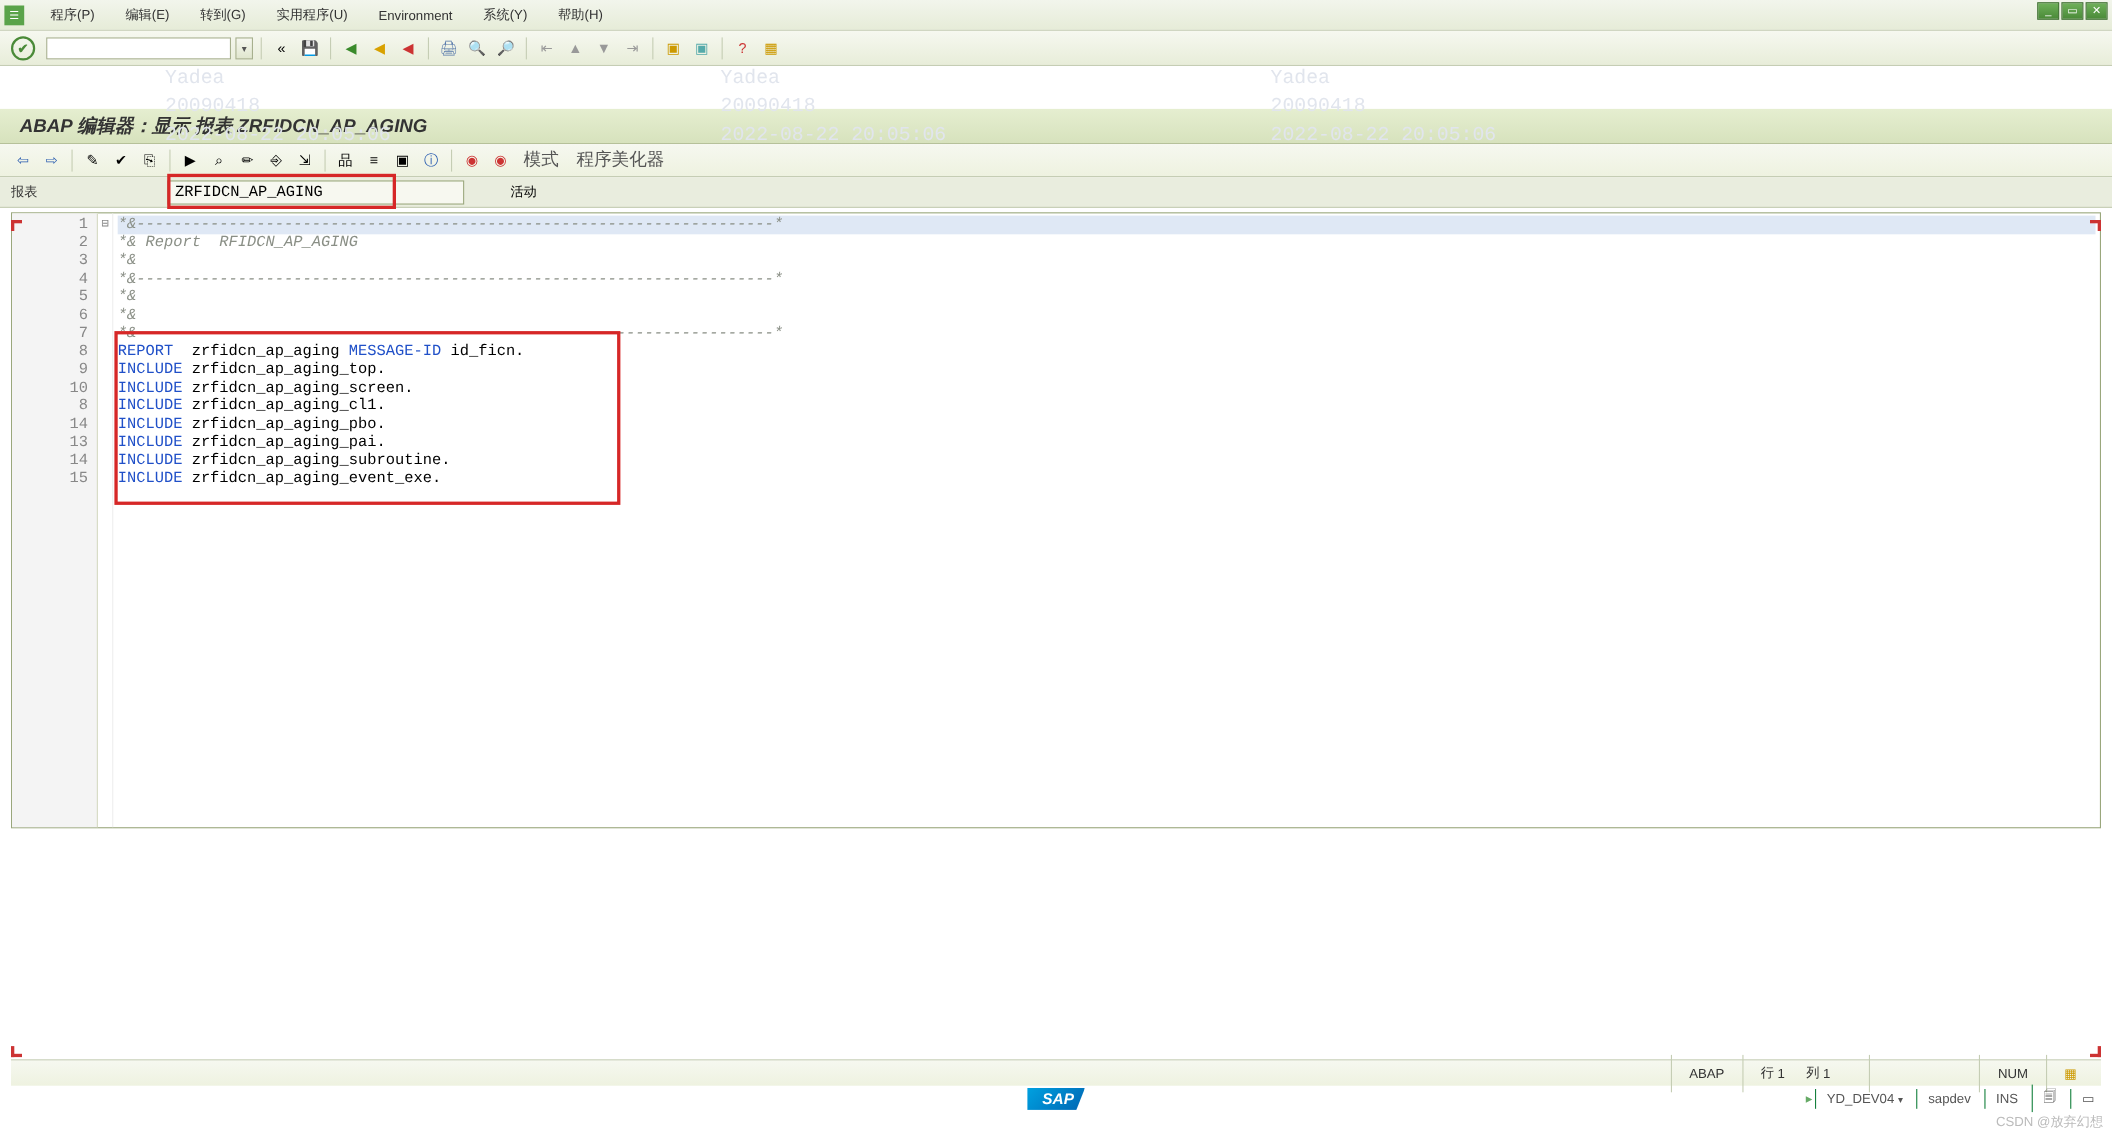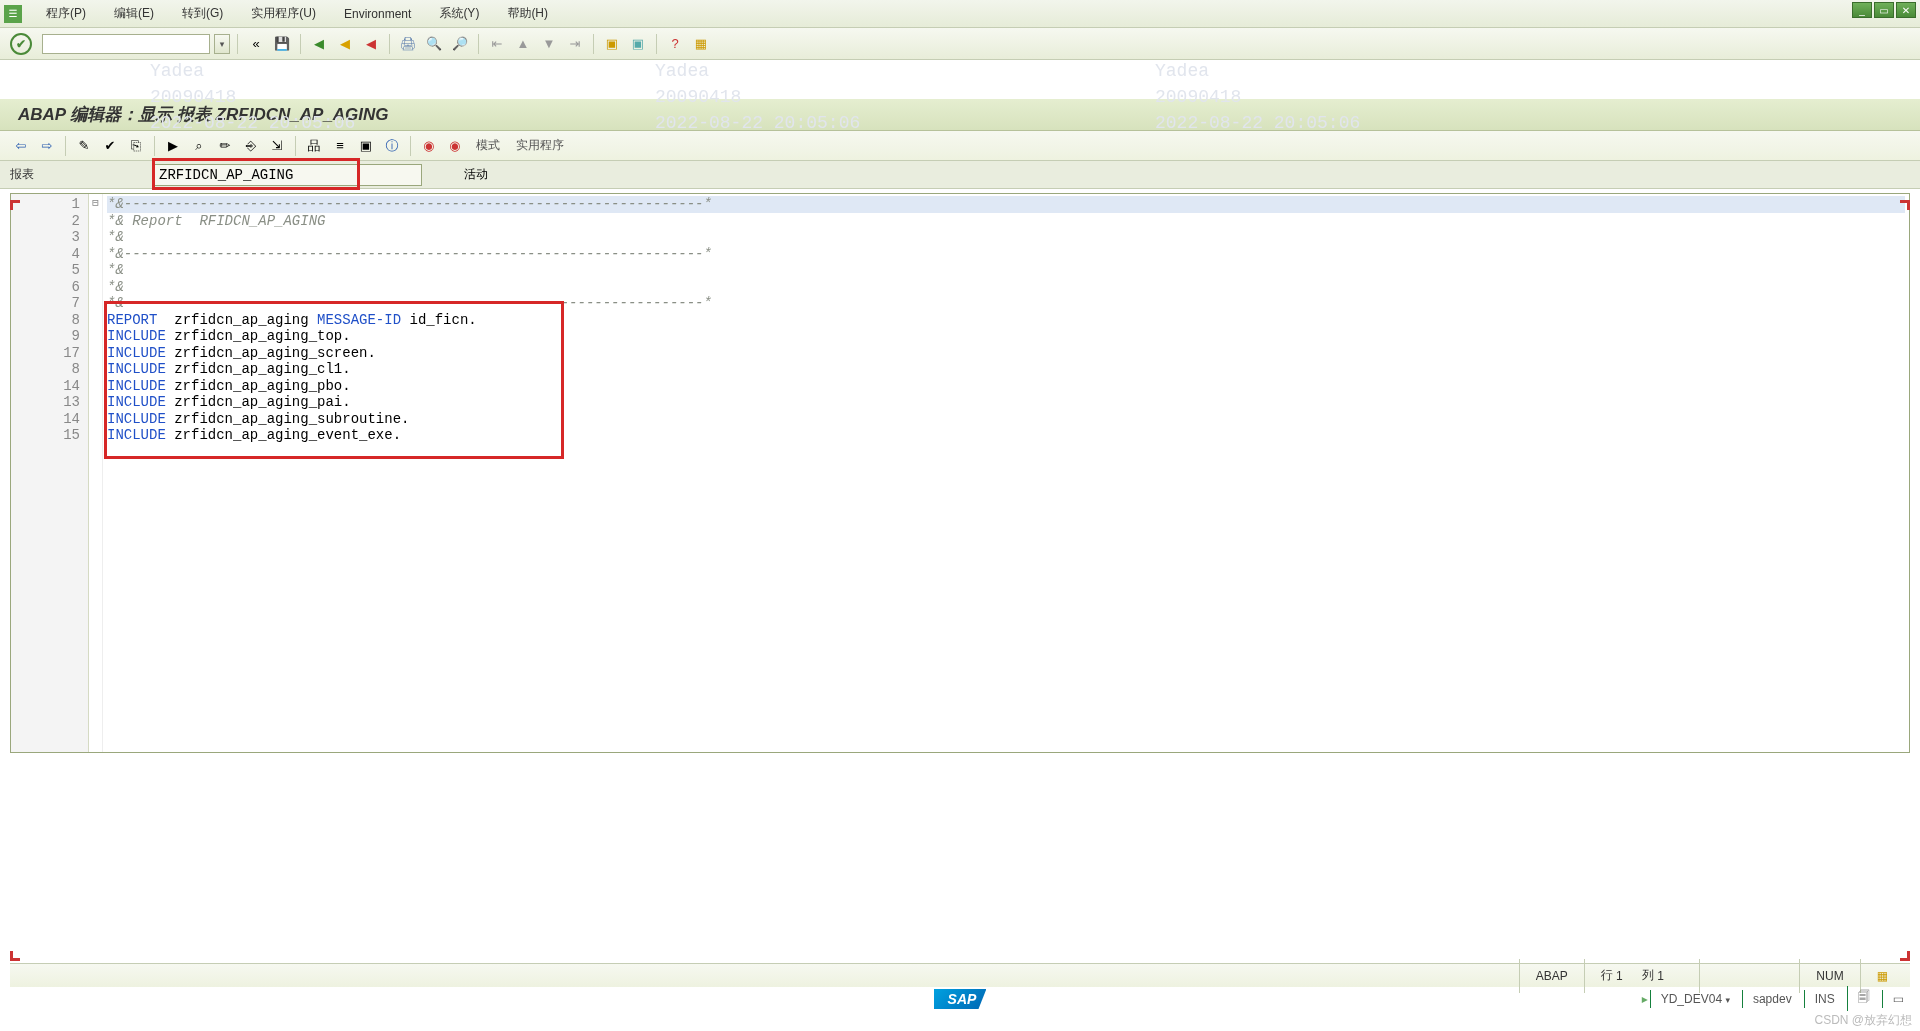--- a/index.html
+++ b/index.html
@@ -96,21 +96,21 @@
     margin-top: 39px;
   }
   .app-toolbar {
     height: 30px;
     background: linear-gradient(#f6f8f0,#eef2e0);
     border-bottom: 1px solid #c5cdb4;
     display: flex; align-items: center;
     padding: 0 10px;
     gap: 4px;
   }
-  .app-toolbar .lbl { padding: 0 6px; color:#555; font-size:12px;}
+  .app-toolbar .lbl { padding: 0 6px; color:#555; font-size:16px;}
   .field-row {
     height: 28px;
     background: #e9edde;
     border-bottom: 1px solid #c5cdb4;
     display: flex; align-items: center;
     padding: 0 10px;
   }
   .field-row .flabel { width: 130px; color:#333;}
   .field-row .fbox {
     width: 270px; height: 22px;
@@ -324,21 +324,21 @@
   <div class="tb-btn">⇲</div>
   <div class="tb-sep"></div>
   <div class="tb-btn">品</div>
   <div class="tb-btn">≡</div>
   <div class="tb-btn">▣</div>
   <div class="tb-btn" style="color:#2a5db0">ⓘ</div>
   <div class="tb-sep"></div>
   <div class="tb-btn" style="color:#c33">◉</div>
   <div class="tb-btn" style="color:#c33">◉</div>
   <span class="lbl">模式</span>
-  <span class="lbl">实用程序</span>
+  <span class="lbl">程序美化器</span>
 </div>
 
 <div class="field-row" style="position:relative;gap:12px;">
   <div class="flabel">报表</div>
   <input class="fbox" value="ZRFIDCN_AP_AGING" style="">
   <div style="width:18px"></div>
   <div>活动</div>
   <div class="field-highlight" style="left:152px; top:-3px; width:208px; height:32px;"></div>
 </div>
 
@@ -346,21 +346,21 @@
   <div class="gutter" id="gutter">
       <div>1</div>
       <div>2</div>
       <div>3</div>
       <div>4</div>
       <div>5</div>
       <div>6</div>
       <div>7</div>
       <div>8</div>
       <div>9</div>
-      <div>17</div>
+      <div>10</div>
       <div>8</div>
       <div>14</div>
       <div>13</div>
       <div>14</div>
       <div>15</div>
     </div>
   <div class="foldcol" id="foldcol">
       <div>⊟</div>
       <div></div>
       <div></div>

